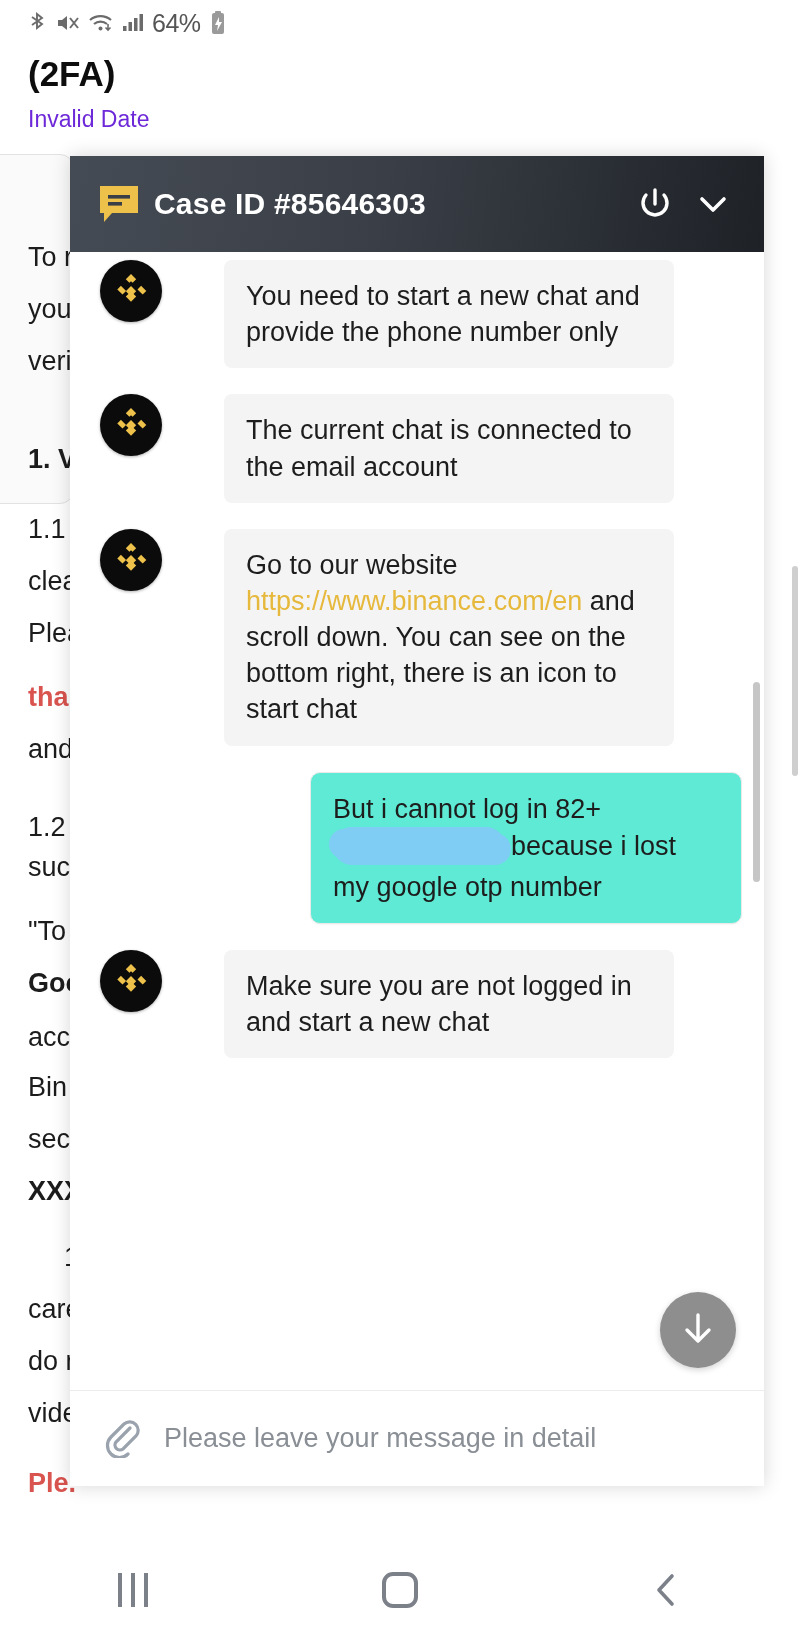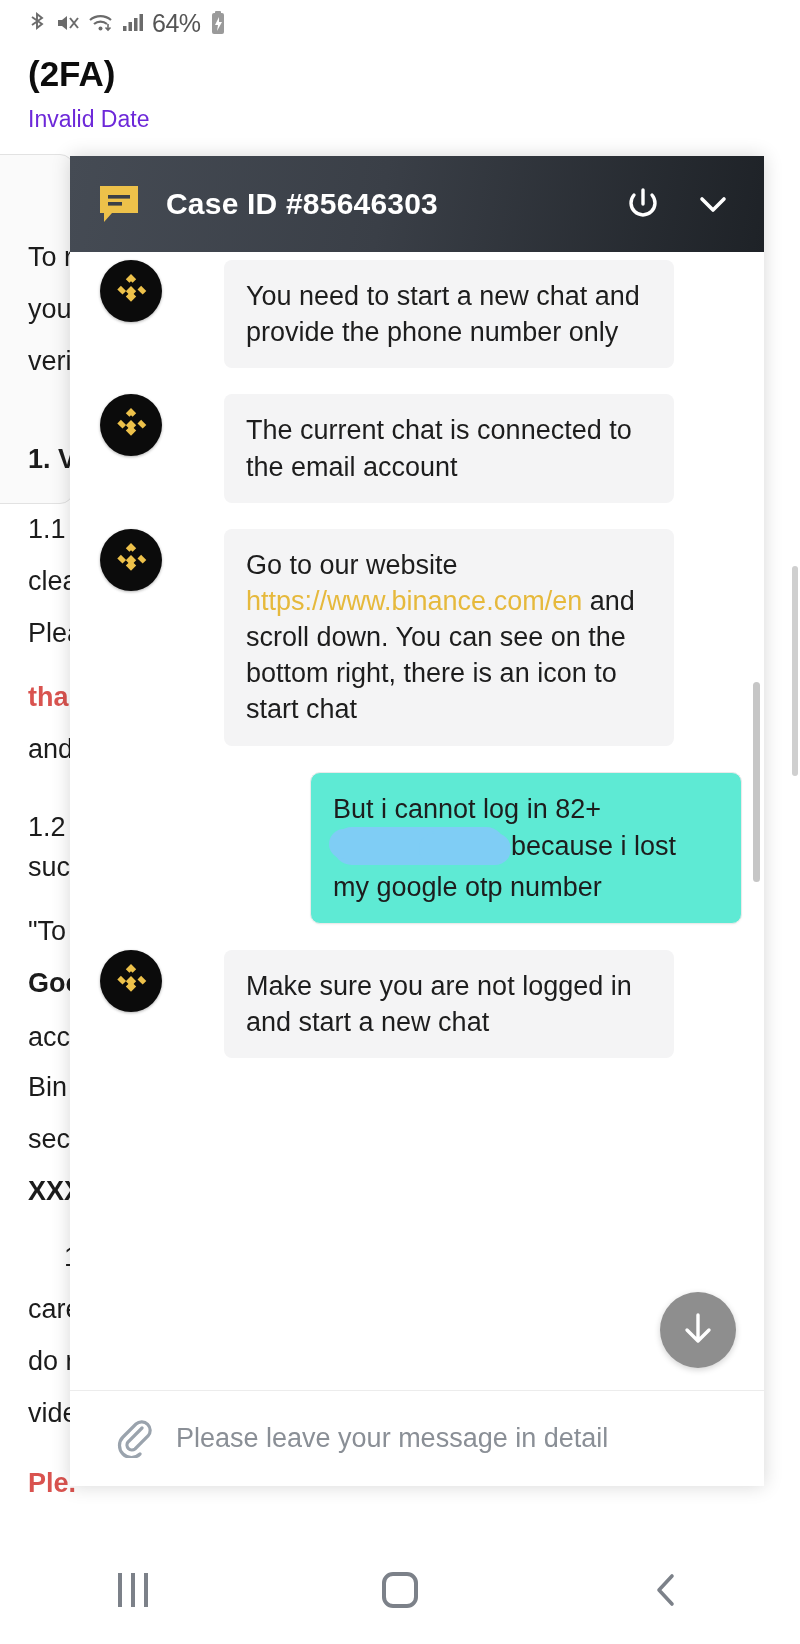--- a/index.html
+++ b/index.html
@@ -67,21 +67,21 @@
   
   .chat{
     position:absolute; left:70px; top:156px; width:694px; height:1330px;
     background:#ffffff; z-index:20;
     box-shadow:0 0 18px rgba(0,0,0,.16);
     display:flex; flex-direction:column; overflow:hidden;
   }
   .chat-header{
     height:96px; flex:0 0 96px;
     background:linear-gradient(100deg,#454b54 0%, #3a3f47 45%, #1e2227 100%);
-    display:flex; align-items:center; padding:0 28px 0 26px; gap:24px;
+    display:flex; align-items:center; padding:0 28px 0 26px; gap:12px;
   }
   .hdr-logo{ width:46px;height:46px; flex:0 0 46px; position:relative; }
   .hdr-title{
     flex:1; color:#ffffff; font-size:30px; font-weight:bold; letter-spacing:.2px;
   }
   .hdr-btn{ width:46px;height:46px; display:flex;align-items:center;justify-content:center; }
 
   .chat-body{
     flex:1; position:relative; overflow:hidden; background:#fff;
     padding:8px 0 0 0;
@@ -119,21 +119,21 @@
     content:""; position:absolute; left:-4px; top:2px;
     width:110px; height:30px; border-radius:16px; background:#7fcdf5;
   }
   .redact:after{
     content:""; position:absolute; right:-6px; top:6px;
     width:92px; height:32px; border-radius:18px; background:#7fcdf5;
   }
 
   .chat-inputbar{
     flex:0 0 96px; height:96px; border-top:1.5px solid #ececec;
-    display:flex; align-items:center; padding:0 42px; gap:22px; background:#fff;
+    display:flex; align-items:center; padding:0 30px; gap:22px; background:#fff;
   }
   .ph{ font-size:27px; color:#8a8f96; }
 
   .fab{
     position:absolute; right:28px; bottom:118px;
     width:76px;height:76px;border-radius:50%;
     background:#8e8e8e; display:flex;align-items:center;justify-content:center;
     z-index:40; box-shadow:0 2px 6px rgba(0,0,0,.18);
   }
   .chat-scroll{

